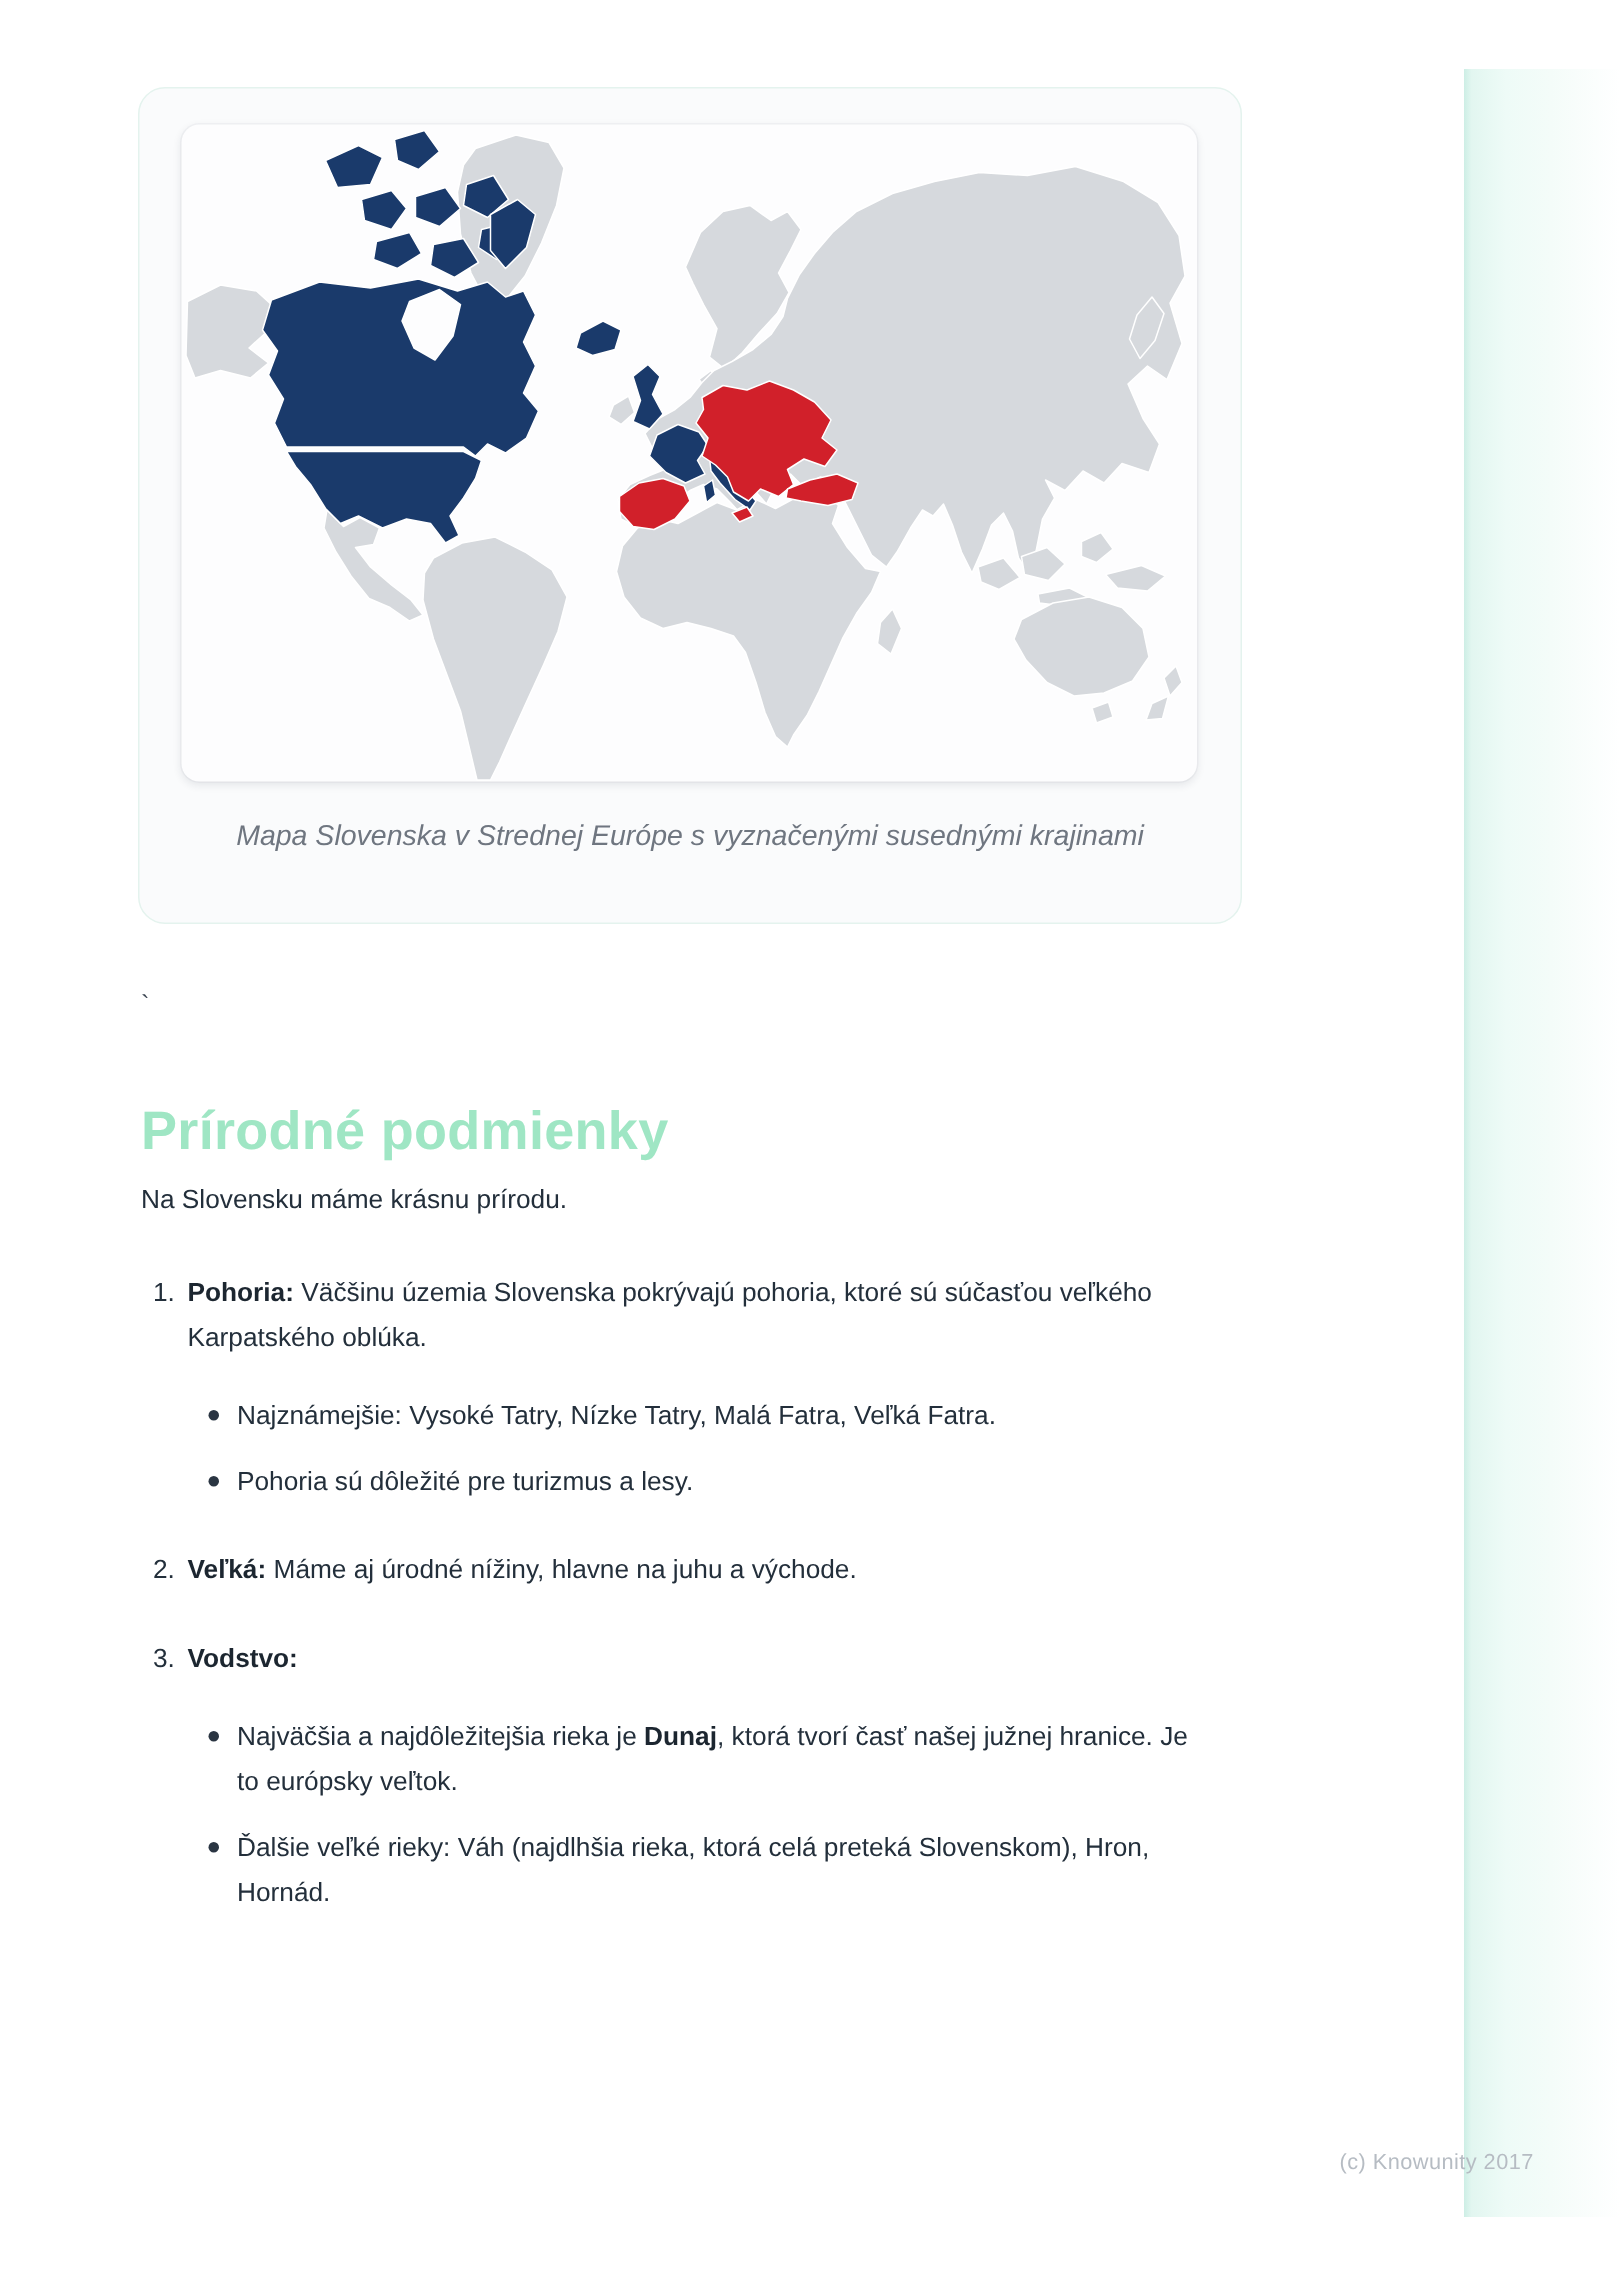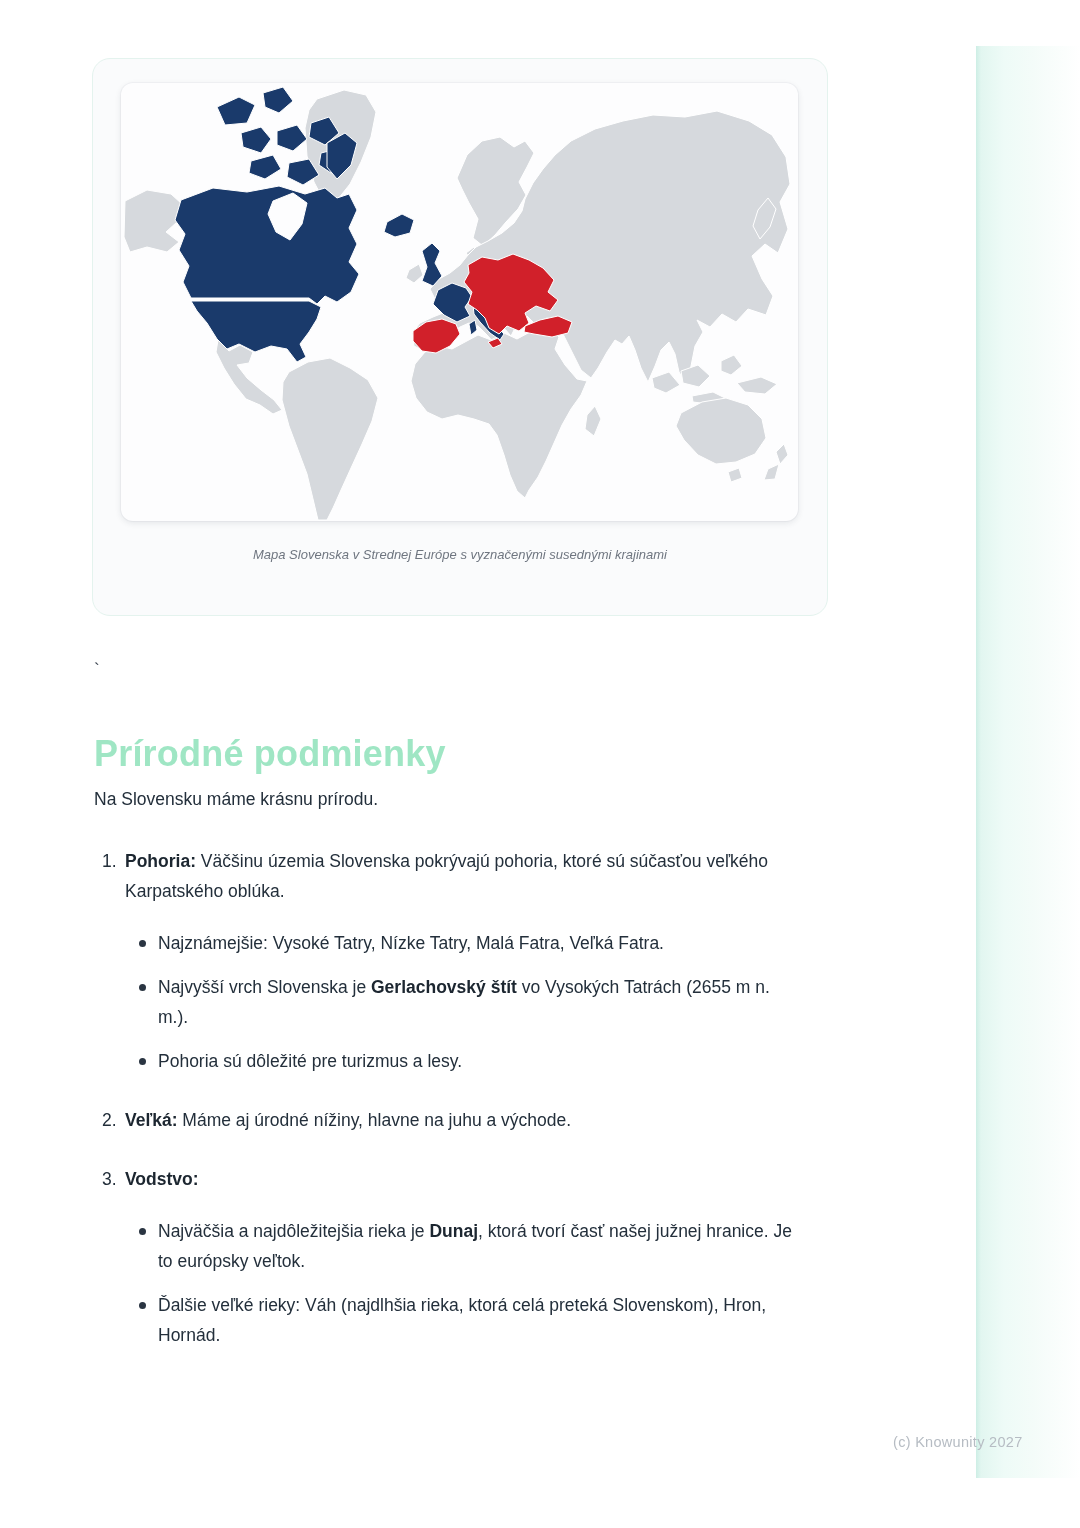--- a/index.html
+++ b/index.html
@@ -35,21 +35,21 @@
     border-radius:18px;
   }
   .map-panel{
     position:absolute;left:28px;top:24px;width:677px;height:438px;
     background:#fdfdfe;border-radius:12px;overflow:hidden;
     box-shadow:0 2px 6px rgba(30,40,60,0.10), 0 0 0 1px rgba(30,40,60,0.03);
   }
   .map-panel svg{display:block;width:677px;height:438px;}
   .figure-caption{
     position:absolute;left:0;right:0;top:488px;text-align:center;
-    font-style:italic;font-size:13px;color:var(--caption-color);
+    font-style:italic;font-size:19px;color:var(--caption-color);
   }
   .stray-char{
     position:absolute;left:94px;top:660px;font-size:17px;color:#3a4450;
   }
   .section-heading{
     position:absolute;left:94px;top:733px;
     font-size:36px;font-weight:700;color:var(--accent-color);letter-spacing:0.2px;
   }
   .intro-paragraph{
     position:absolute;left:94px;top:786px;
@@ -138,23 +138,22 @@
 
 <div class="stray-char">`</div>
 
 <h1 class="section-heading">Prírodné podmienky</h1>
 
 <p class="intro-paragraph">Na Slovensku máme krásnu prírodu.</p>
 
 <div class="numbered-list">
     <div class="item"><span class="num">1.</span><span class="lead">Pohoria:</span><span> Väčšinu územia Slovenska pokrývajú pohoria, ktoré sú súčasťou veľkého Karpatského oblúka.</span><div class="bullets">
         <div class="bullet"><span>Najznámejšie: Vysoké Tatry, Nízke Tatry, Malá Fatra, Veľká Fatra.</span></div>
-        <div class="bullet"><span>Najvyšší vrch Slovenska je </span><span class="b">Gerlachovský štít</span><span> vo Vysokých Tatrách (2655 m n. m.).</span></div>
         <div class="bullet"><span>Pohoria sú dôležité pre turizmus a lesy.</span></div>
       </div></div>
     <div class="item"><span class="num">2.</span><span class="lead">Veľká:</span><span> Máme aj úrodné nížiny, hlavne na juhu a východe.</span></div>
     <div class="item"><span class="num">3.</span><span class="lead">Vodstvo:</span><div class="bullets">
         <div class="bullet"><span>Najväčšia a najdôležitejšia rieka je </span><span class="b">Dunaj</span><span>, ktorá tvorí časť našej južnej hranice. Je to európsky veľtok.</span></div>
         <div class="bullet"><span>Ďalšie veľké rieky: Váh (najdlhšia rieka, ktorá celá preteká Slovenskom), Hron, Hornád.</span></div>
       </div></div>
   </div>
 
-<div class="page-footer">(c) Knowunity 2027</div>
+<div class="page-footer">(c) Knowunity 2017</div>
 
 </body></html>

